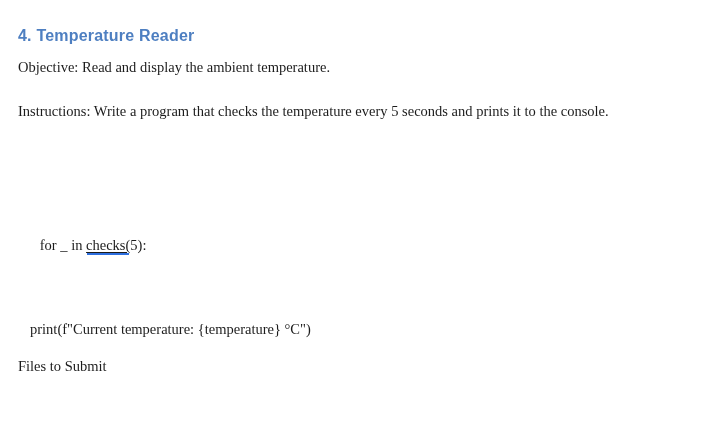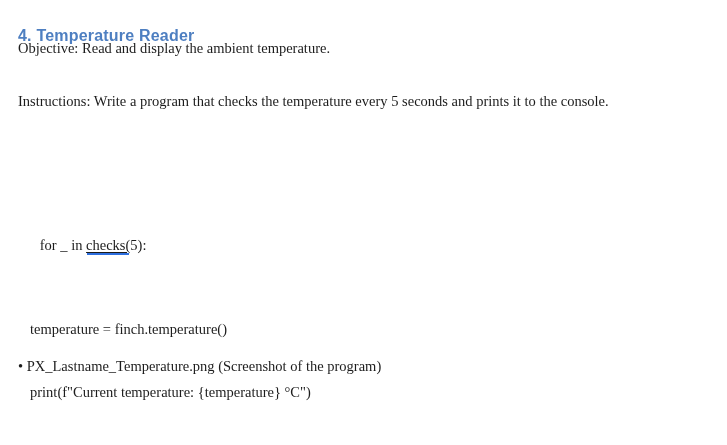--- a/index.html
+++ b/index.html
@@ -19,22 +19,22 @@
   }
   .abs { position: absolute; left: 18px; white-space: pre; }
   .doc-heading {
     top: 27px;
     font-family: "Liberation Sans", sans-serif;
     font-weight: bold;
     font-size: 16px;
     color: #4e7fc1;
     letter-spacing: 0.2px;
   }
-  .objective-line { top: 40px; }
-  .instructions-line { top: 93px; }
+  .objective-line { top: 59px; }
+  .instructions-line { top: 103px; }
   .code-sample-label { top: 120px; }
   .code-block {
     top: 172px;
     line-height: 21px;
   }
   .code-line { white-space: pre; }
   .code-line.indented { padding-left: 12px; }
   .flagged-word {
     text-decoration: underline;
     text-decoration-color: #1c1c1c;
@@ -56,26 +56,25 @@
 
   <div class="abs objective-line">Objective: Read and display the ambient temperature.</div>
 
   <div class="abs instructions-line">Instructions: Write a program that checks the temperature every 5 seconds and prints it to the console.</div>
 
 
   <div class="abs code-block">
     <div class="code-line">
       <span>for _ in </span><span class="flagged-word">checks(</span><span>5):</span>
     </div>
-    <div class="code-line indented">temperature = finch.temperature()</div>
     <div class="code-line indented">print(f"Current temperature: {temperature} °C")</div>
     
     
   </div>
 
   <div class="abs files-block">
-    <div class="file-line">• PX_Lastname_Temperature.png (Screenshot of the program)</div>
+    <div class="file-line">Files to Submit</div>
     
     
     
   </div>
 
 </div>
 
 </body></html>

